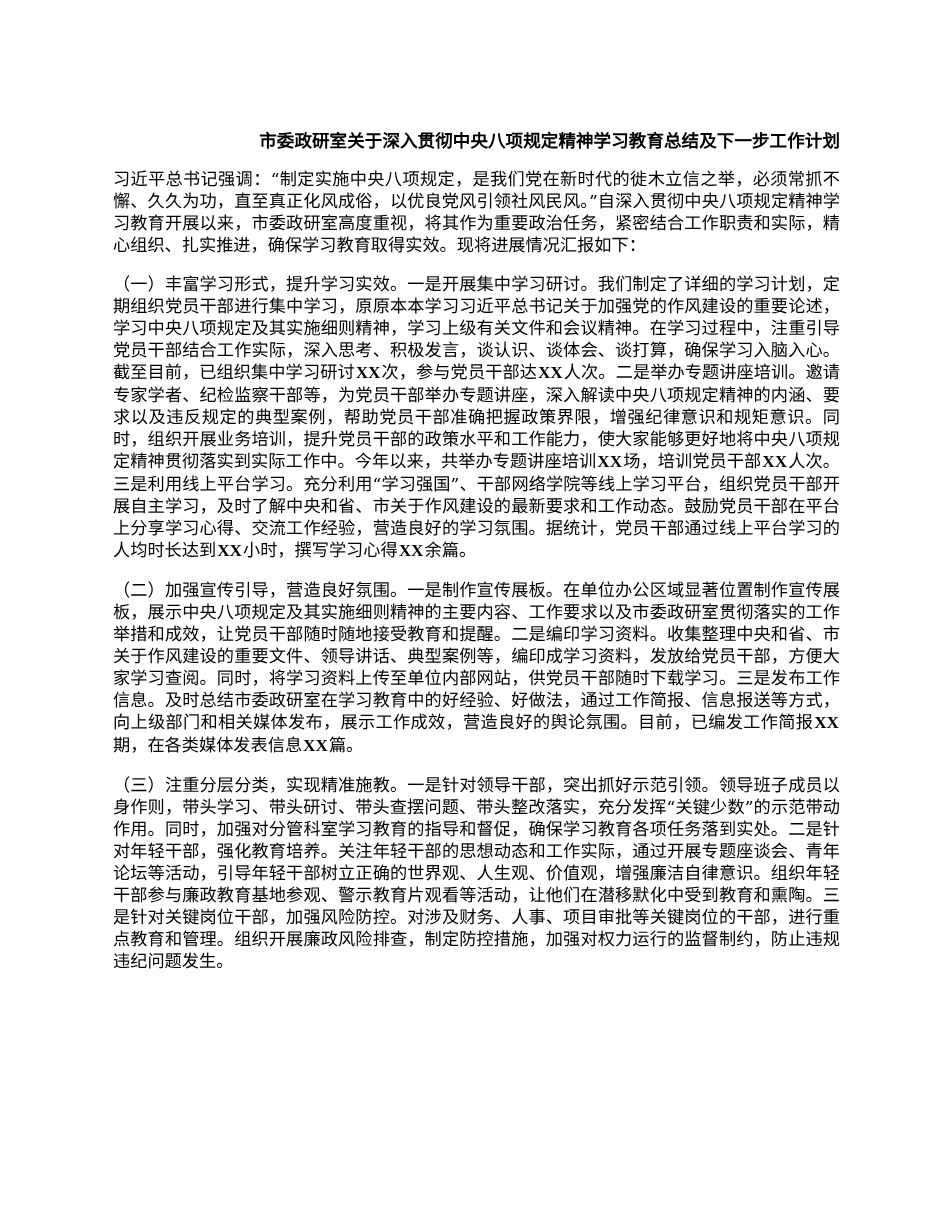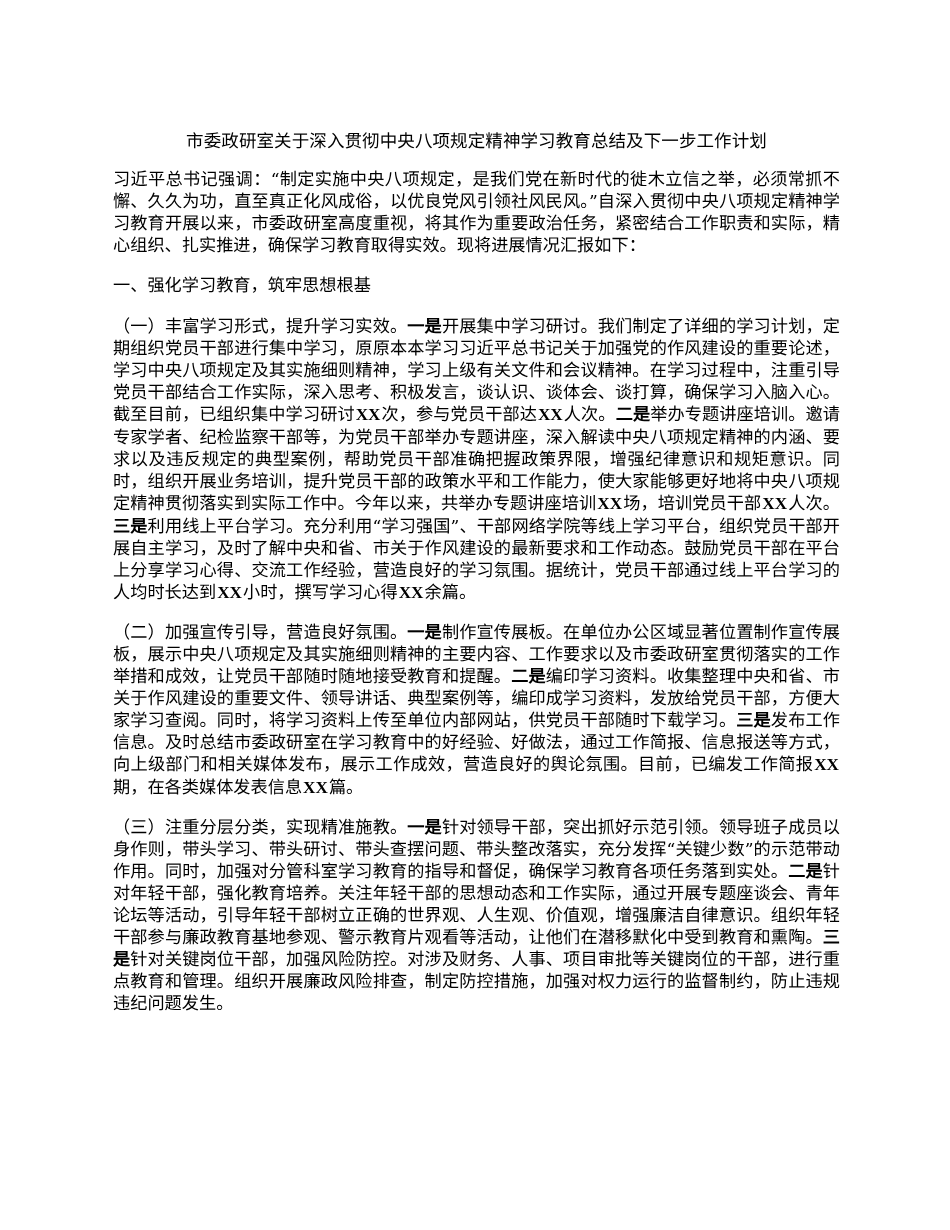--- a/index.html
+++ b/index.html
@@ -18,25 +18,25 @@
   }
   .page {
     box-sizing: border-box;
     width: 950px;
     height: 1230px;
     padding: 128px 110px 0 113px;
     background: #ffffff;
   }
   .doc-title {
     font-size: 17.5px;
-    font-weight: normal;
+    font-weight: bold;
     line-height: 26px;
     letter-spacing: 0.1px;
     margin: 0 0 14px 0;
-    text-align: center;
+    text-align: right;
     white-space: nowrap;
   }
   .para {
     font-size: 17.2px;
     line-height: 22px;
     margin: 0 0 17px 0;
     text-align: justify;
     text-justify: inter-ideograph;
     letter-spacing: 0px;
     word-break: break-all;
@@ -47,38 +47,37 @@
   .section-head {
     font-size: 17.2px;
     line-height: 25.4px;
     margin: 0 0 17px 0;
     text-align: left;
   }
   .indent {
     text-indent: 0;
   }
   b, .bold {
-    font-weight: bold;
+    font-weight: normal;
   }
   .xx {
     font-weight: bold;
     font-family: Liberation Serif, serif;
     padding: 0 1px;
   }
 </style>
 </head>
 <body>
 
 <div class="page">
 
   <h1 class="doc-title">市委政研室关于深入贯彻中央八项规定精神学习教育总结及下一步工作计划</h1>
 
   <p class="para"><span>习近平总书记强调：“制定实施中央八项规定，是我们党在新时代的徙木立信之举，必须常抓不懈、久久为功，直至真正化风成俗，以优良党风引领社风民风。”自深入贯彻中央八项规定精神学习教育开展以来，市委政研室高度重视，将其作为重要政治任务，紧密结合工作职责和实际，精心组织、扎实推进，确保学习教育取得实效。现将进展情况汇报如下：</span></p>
 
-  <p class="section-head"><span>一、强化学习教育，筑牢思想根基</span></p>
 
 
   <p class="para indent"><span>（一）丰富学习形式，提升学习实效。</span><b class="bold">一是</b><span>开展集中学习研讨。我们制定了详细的学习计划，定期组织党员干部进行集中学习，原原本本学习习近平总书记关于加强党的作风建设的重要论述，学习中央八项规定及其实施细则精神，学习上级有关文件和会议精神。在学习过程中，注重引导党员干部结合工作实际，深入思考、积极发言，谈认识、谈体会、谈打算，确保学习入脑入心。截至目前，已组织集中学习研讨</span><span class="xx">XX</span><span>次，参与党员干部达</span><span class="xx">XX</span><span>人次。</span><b class="bold">二是</b><span>举办专题讲座培训。邀请专家学者、纪检监察干部等，为党员干部举办专题讲座，深入解读中央八项规定精神的内涵、要求以及违反规定的典型案例，帮助党员干部准确把握政策界限，增强纪律意识和规矩意识。同时，组织开展业务培训，提升党员干部的政策水平和工作能力，使大家能够更好地将中央八项规定精神贯彻落实到实际工作中。今年以来，共举办专题讲座培训</span><span class="xx">XX</span><span>场，培训党员干部</span><span class="xx">XX</span><span>人次。</span><b class="bold">三是</b><span>利用线上平台学习。充分利用“学习强国”、干部网络学院等线上学习平台，组织党员干部开展自主学习，及时了解中央和省、市关于作风建设的最新要求和工作动态。鼓励党员干部在平台上分享学习心得、交流工作经验，营造良好的学习氛围。据统计，党员干部通过线上平台学习的人均时长达到</span><span class="xx">XX</span><span>小时，撰写学习心得</span><span class="xx">XX</span><span>余篇。</span></p>
 
   <p class="para indent"><span>（二）加强宣传引导，营造良好氛围。</span><b class="bold">一是</b><span>制作宣传展板。在单位办公区域显著位置制作宣传展板，展示中央八项规定及其实施细则精神的主要内容、工作要求以及市委政研室贯彻落实的工作举措和成效，让党员干部随时随地接受教育和提醒。</span><b class="bold">二是</b><span>编印学习资料。收集整理中央和省、市关于作风建设的重要文件、领导讲话、典型案例等，编印成学习资料，发放给党员干部，方便大家学习查阅。同时，将学习资料上传至单位内部网站，供党员干部随时下载学习。</span><b class="bold">三是</b><span>发布工作信息。及时总结市委政研室在学习教育中的好经验、好做法，通过工作简报、信息报送等方式，向上级部门和相关媒体发布，展示工作成效，营造良好的舆论氛围。目前，已编发工作简报</span><span class="xx">XX</span><span>期，在各类媒体发表信息</span><span class="xx">XX</span><span>篇。</span></p>
 
   <p class="para indent"><span>（三）注重分层分类，实现精准施教。</span><b class="bold">一是</b><span>针对领导干部，突出抓好示范引领。领导班子成员以身作则，带头学习、带头研讨、带头查摆问题、带头整改落实，充分发挥“关键少数”的示范带动作用。同时，加强对分管科室学习教育的指导和督促，确保学习教育各项任务落到实处。</span><b class="bold">二是</b><span>针对年轻干部，强化教育培养。关注年轻干部的思想动态和工作实际，通过开展专题座谈会、青年论坛等活动，引导年轻干部树立正确的世界观、人生观、价值观，增强廉洁自律意识。组织年轻干部参与廉政教育基地参观、警示教育片观看等活动，让他们在潜移默化中受到教育和熏陶。</span><b class="bold">三是</b><span>针对关键岗位干部，加强风险防控。对涉及财务、人事、项目审批等关键岗位的干部，进行重点教育和管理。组织开展廉政风险排查，制定防控措施，加强对权力运行的监督制约，防止违规违纪问题发生。</span></p>
 
 </div>
 

